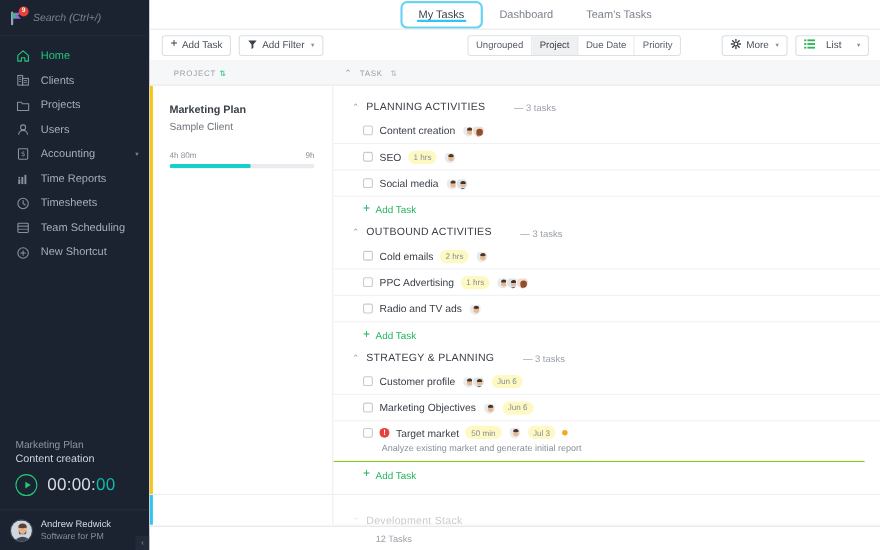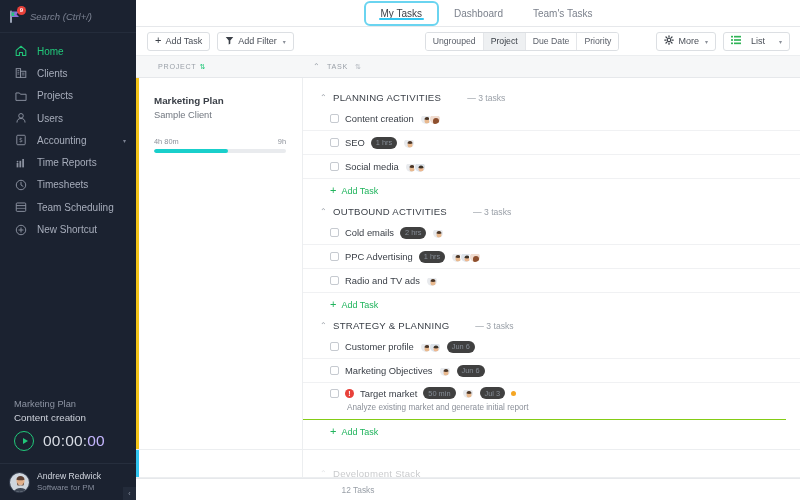--- a/index.html
+++ b/index.html
@@ -61,21 +61,21 @@
     width: 20px; height: 20px; border-radius: 50%;
     border: 1.5px solid #21c87a; display: flex; align-items: center;
     justify-content: center; cursor: pointer; flex: 0 0 20px;
   }
   .play-tri {
     width: 0; height: 0; border-left: 5px solid #21c87a;
     border-top: 3.2px solid transparent; border-bottom: 3.2px solid transparent;
     margin-left: 2px;
   }
   .timer-txt { font-size: 15.5px; color: #d8dce4; letter-spacing: .2px; }
-  .timer-txt .dim { color: #c4b5fd; }
+  .timer-txt .dim { color: #14b8a6; }
 
   .sb-user {
     border-top: 1px solid #262e3d;
     height: 37px; display: flex; align-items: center; gap: 7px;
     padding: 0 8px 0 9px;
   }
   .avatar-lg {
     width: 21px; height: 21px; border-radius: 50%; flex: 0 0 21px;
     overflow: hidden; border: 1px solid #3a4354;
   }
@@ -181,21 +181,21 @@
   .task-desc {
     font-size: 8.2px; color: #8b9099; padding-left: 44px;
     padding-bottom: 7px; border-bottom: 1px solid #84cc16; margin-right: 14px;
   }
   .cbox {
     width: 9px; height: 9px; border: 1px solid #c6cad0; border-radius: 2px;
     background: #fff; flex: 0 0 9px; cursor: pointer;
   }
   .task-name { font-size: 9.4px; color: #3b4048; white-space: nowrap; }
   .pill {
-    font-size: 7.4px; color: #868d96; background: #404040;
+    font-size: 7.4px; color: #868d96; background: #fef9c3;
     border-radius: 7px; padding: 1.5px 5px; white-space: nowrap;
   }
   .avs { display: flex; align-items: center; }
   .av {
     width: 12px; height: 12px; border-radius: 50%; overflow: hidden;
     border: 1px solid #fff; margin-left: -3px; flex: 0 0 12px;
   }
   .av:first-child { margin-left: 0; }
   .prio-ico {
     width: 9px; height: 9px; border-radius: 50%; background: #e8413a;

